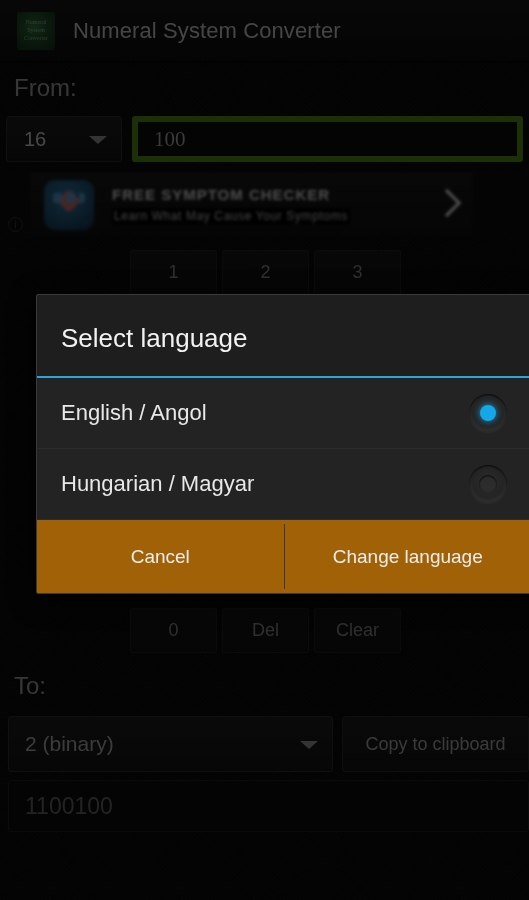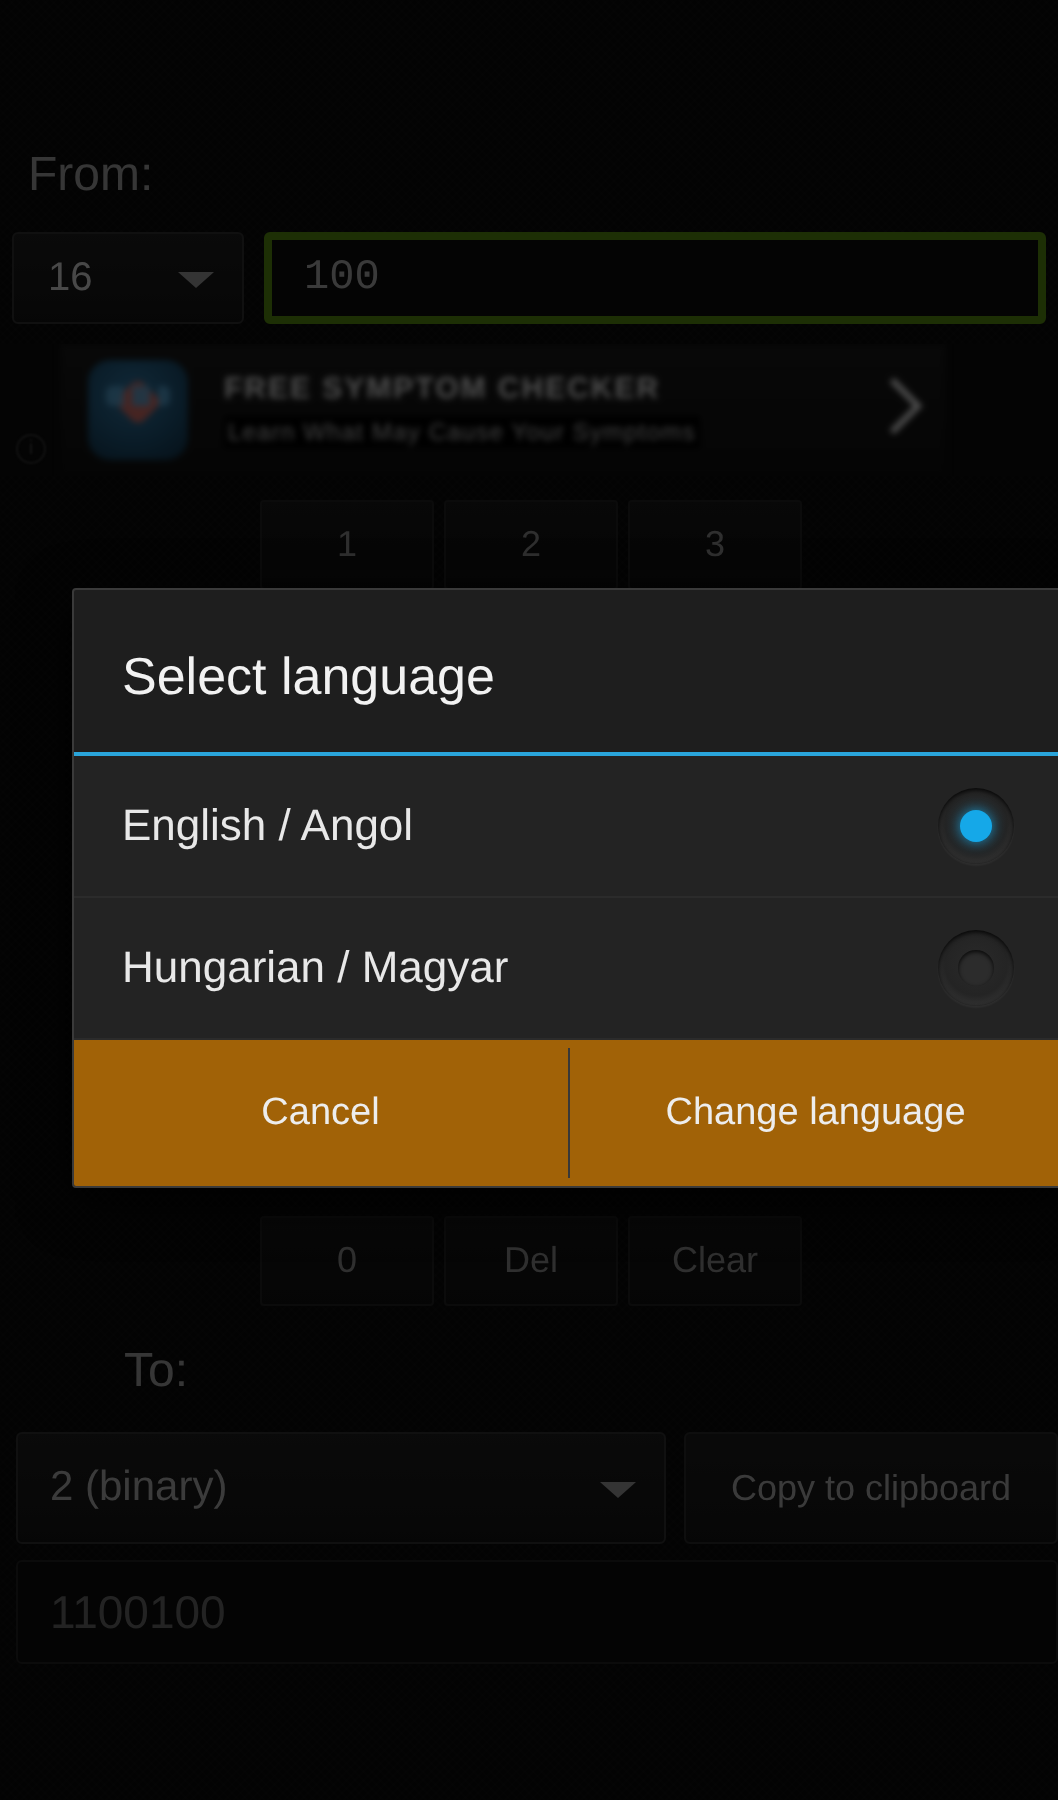--- a/index.html
+++ b/index.html
@@ -104,26 +104,26 @@
     right: 14px; top: 50%;
     margin-top: -3px;
     width: 0; height: 0;
     border-left: 9px solid transparent;
     border-right: 9px solid transparent;
     border-top: 8px solid #8a8a8a;
   }
   #from-input {
     flex: 1;
     background: #0c0c0c;
-    border: 4px solid #4d7c0f;
+    border: 6px solid #4d7c0f;
     border-radius: 3px;
     color: #9a9a9a;
     font-size: 21px;
     padding-left: 16px;
-    font-family: Liberation Mono, monospace;
+    font-family: Liberation Serif, serif;
     outline: none;
   }
   #from-input::placeholder { color: #555; }
 
   
   #ad-banner {
     position: absolute;
     left: 0; top: 172px;
     width: 529px; height: 66px;
     background: #0b0b0b;
@@ -233,21 +233,20 @@
   }
   #keypad-row-1 { top: 250px; }
   #keypad-row-4 { top: 608px; }
 
   
   #to-label {
     position: absolute;
     left: 14px; top: 672px;
     font-size: 24px;
     color: #8e8e8e;
-    margin-left: 48px;
   }
   #to-row {
     position: absolute;
     left: 8px; top: 716px;
     width: 521px; height: 56px;
     display: flex;
     gap: 9px;
   }
   #to-base-spinner {
     width: 325px;
@@ -363,20 +362,28 @@
     flex: 0 0 auto;
   }
 </style>
 </head>
 <body>
 
 <div id="screen">
 
   <div id="app-background"></div>
 
+  <div id="title-bar">
+    <div id="app-icon">
+      <div class="glyph-lines">Numeral</div>
+      <div class="glyph-lines" style="top:14px">System</div>
+      <div class="glyph-lines" style="top:22px">Converter</div>
+    </div>
+    <div id="app-title">Numeral System Converter</div>
+  </div>
 
   <div id="from-label">From:</div>
 
   <div id="from-row">
     <div class="spinner" id="from-base-spinner">
       <span>16</span>
       <span class="caret"></span>
     </div>
     <input id="from-input" type="text" value="100" style="">
   </div>

